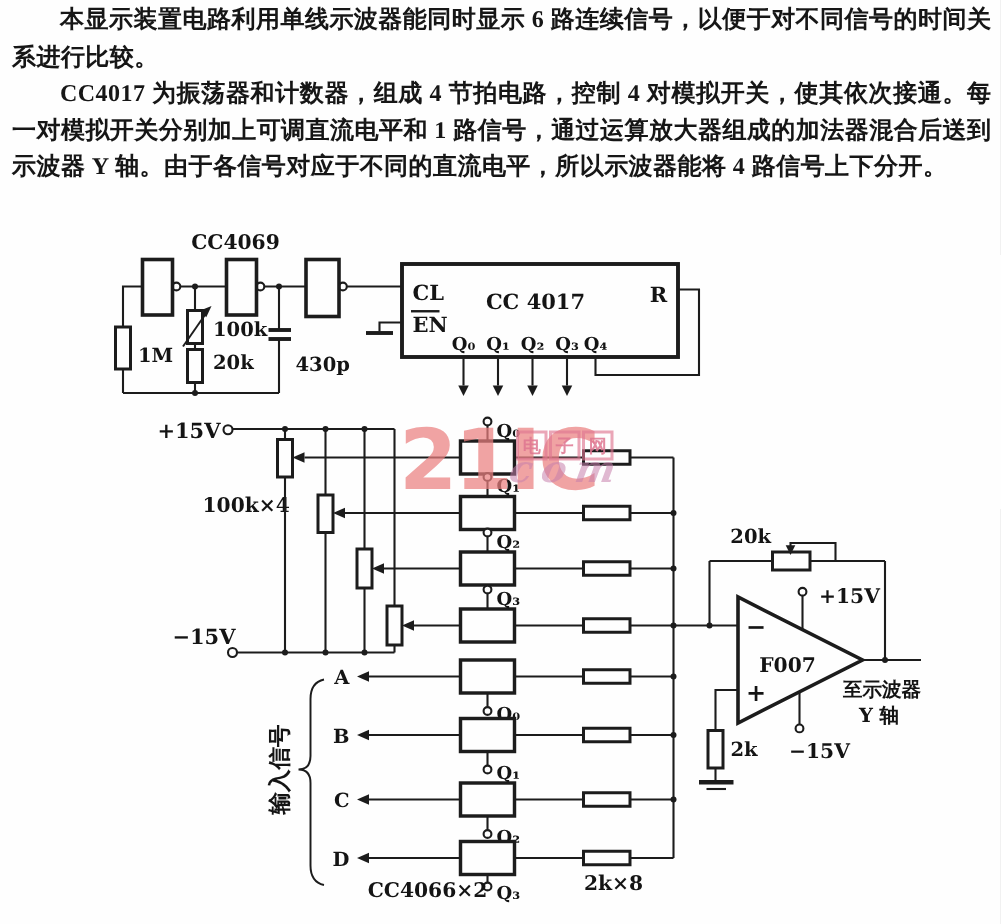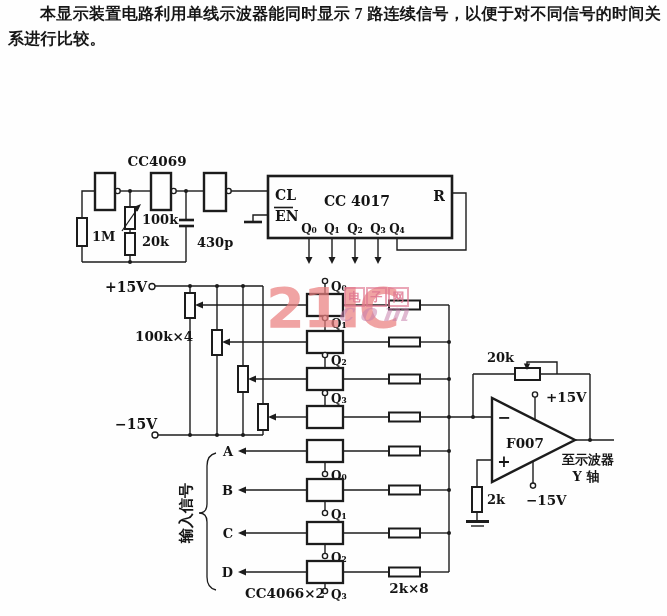--- a/index.html
+++ b/index.html
@@ -19,21 +19,22 @@
           font-size:12px;line-height:16px;font-weight:bold;text-align:center}
   .wm-com{left:340px;top:298px;font-family:"DejaVu Serif",serif;font-style:italic;font-weight:bold;
           font-size:25px;letter-spacing:6px;color:rgba(198,128,172,.55);transform:skewX(-10deg)}
 </style>
 </head>
 <body>
 
 <div class="page">
 
   <div class="copy">
-    <p>本显示装置电路利用单线示波器能同时显示 7 路连续信号，以便于对不同信号的时间关系进行比较。</p>
+    <p>本显示装置电路利用单线示波器能同时显示 6 路连续信号，以便于对不同信号的时间关系进行比较。</p>
+    <p>CC4017 为振荡器和计数器，组成 4 节拍电路，控制 4 对模拟开关，使其依次接通。每一对模拟开关分别加上可调直流电平和 1 路信号，通过运算放大器组成的加法器混合后送到示波器 Y 轴。由于各信号对应于不同的直流电平，所以示波器能将 4 路信号上下分开。</p>
   </div>
 
   <svg class="schematic" width="667" height="616" viewBox="0 0 667 616" stroke="#1c1c1c" stroke-width="1.4" fill="none">
 
     <g>
       <text x="157" y="166" font-size="13.5" text-anchor="middle" stroke="none">CC4069</text>
 
       <rect x="95" y="173" width="20" height="37" stroke-width="2.4"></rect>
       <circle cx="117.6" cy="191" r="2.6"></circle>
       <rect x="151" y="173" width="20" height="37" stroke-width="2.4"></rect>

